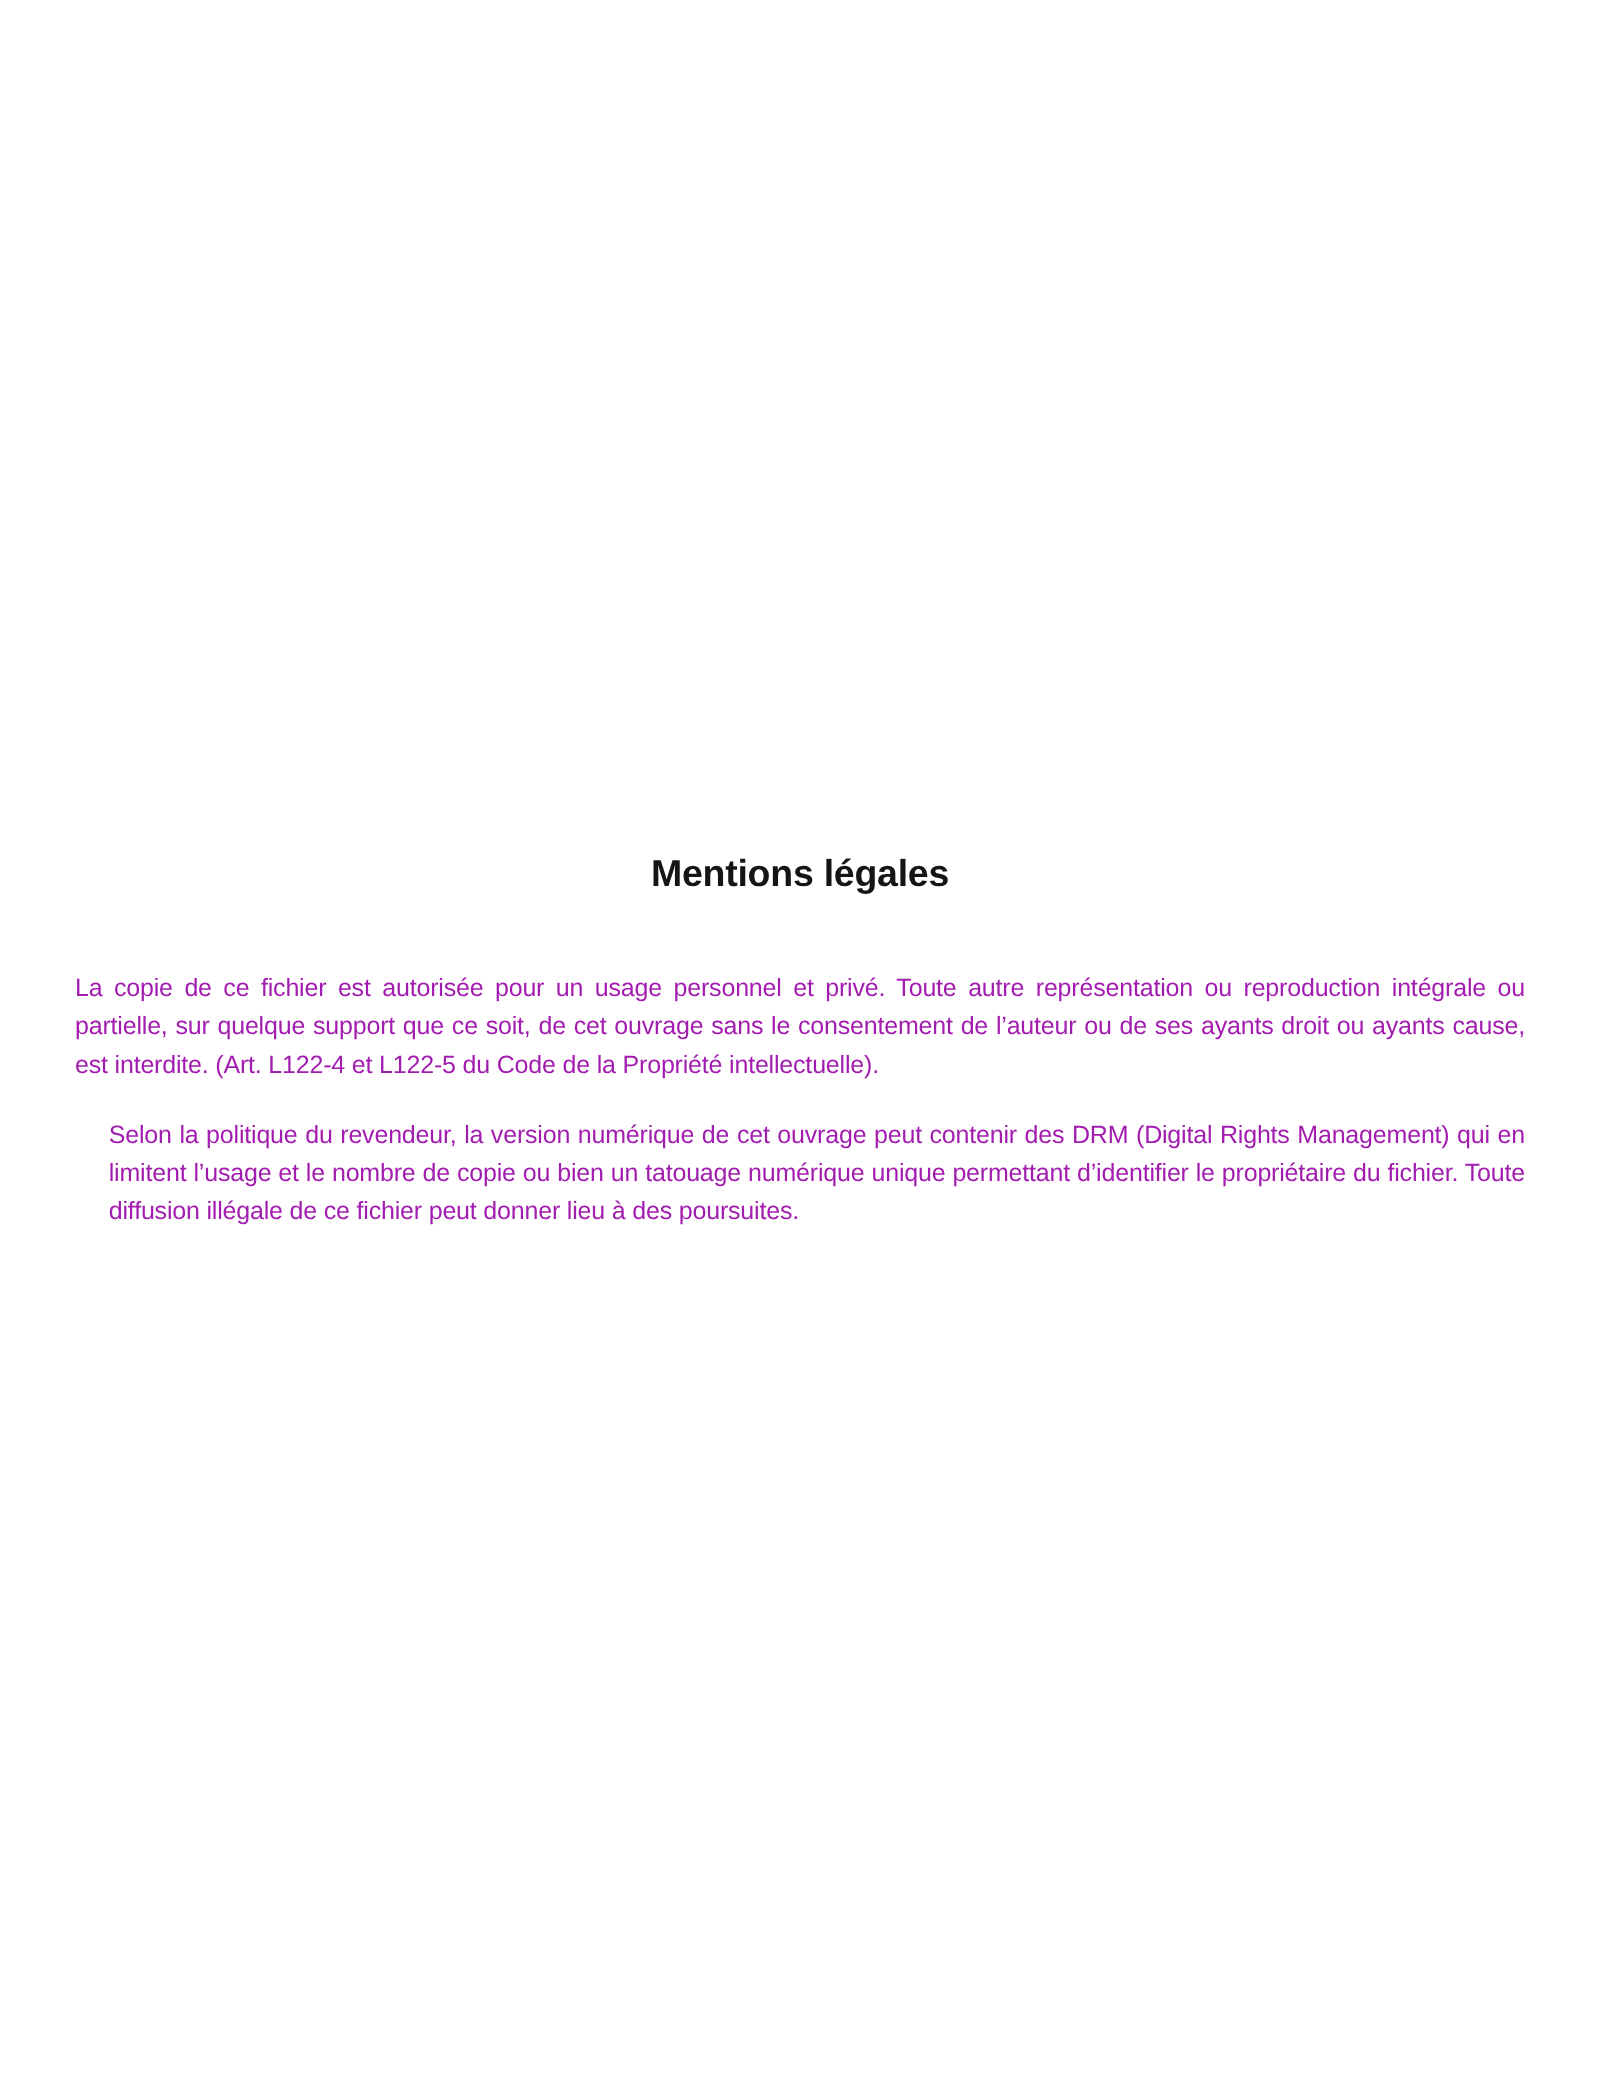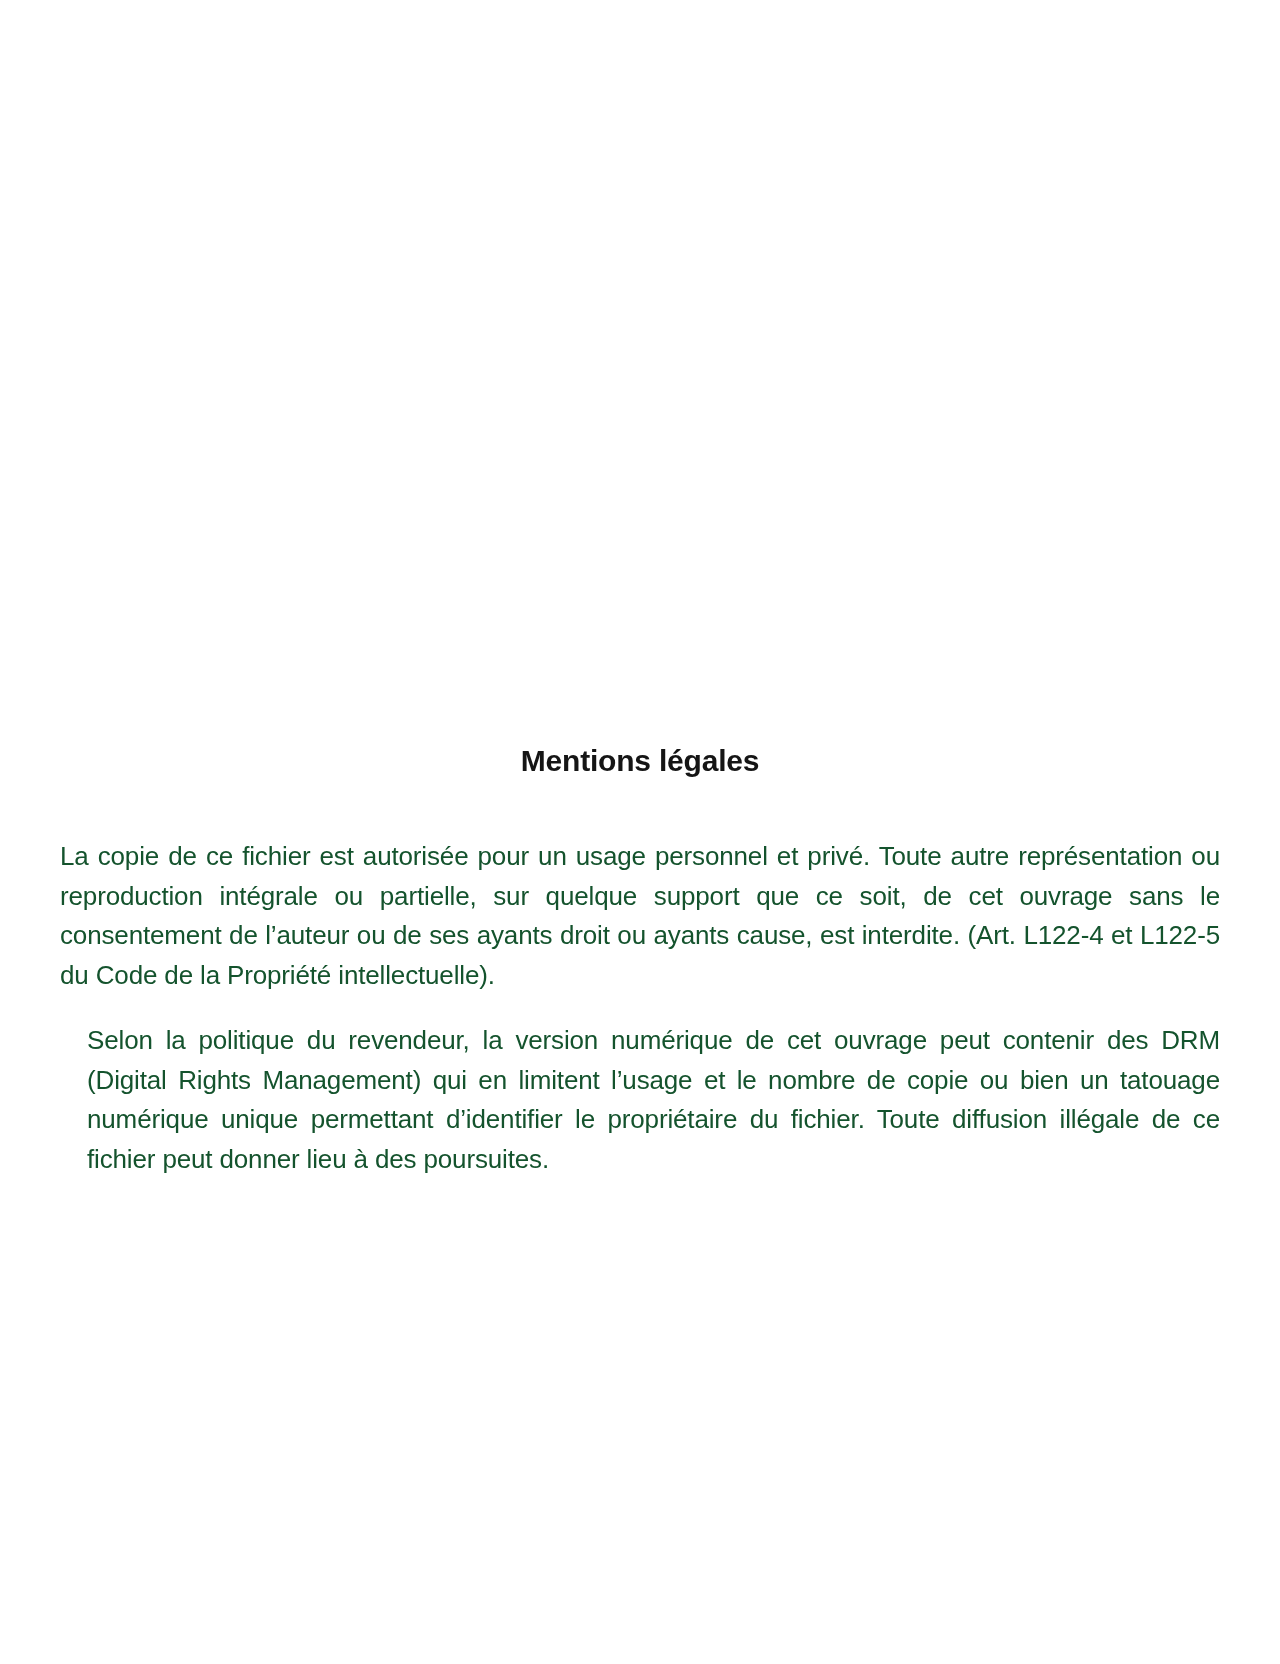--- a/index.html
+++ b/index.html
@@ -17,37 +17,37 @@
   }
   .page {
     position: absolute;
     inset: 0;
     background: #ffffff;
   }
   .content {
     position: absolute;
     left: 60px;
     right: 60px;
-    top: 743px;
+    top: 682px;
   }
   .legal-title {
     font-size: 30px;
     font-weight: bold;
     text-align: center;
     letter-spacing: -0.2px;
     color: #151515;
     margin: 0 0 58px 0;
     line-height: 1.2;
   }
   .legal-paragraph {
-    font-size: 26px;
+    font-size: 20px;
     line-height: 1.52;
     text-align: justify;
     text-justify: inter-word;
-    color: #14532d;
+    color: #a21caf;
     margin: 0 0 26px 0;
     letter-spacing: -0.15px;
   }
   .legal-paragraph:last-child {
     margin-bottom: 0;
     margin-left: 27px;
   }
 </style>
 </head>
 <body>

